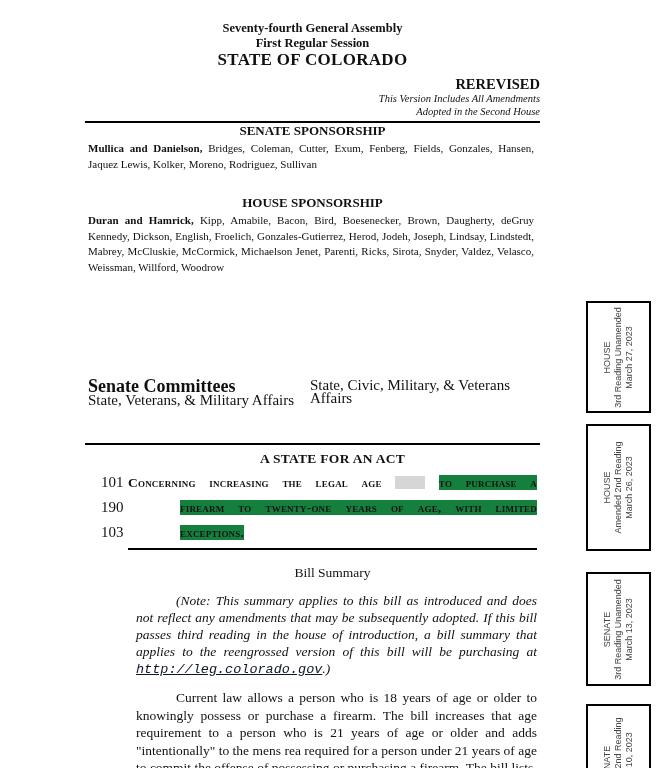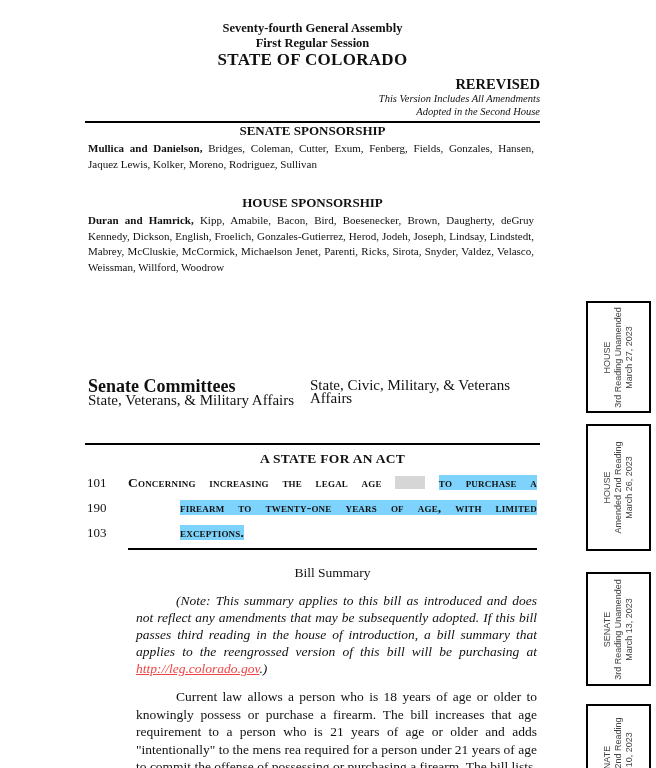--- a/index.html
+++ b/index.html
@@ -53,46 +53,46 @@
   .committee-value { font-size: 15px; line-height: 13px; }
 
   .rule-above-act { margin-top: 36px; }
 
   
   .act-section { margin-left: 43px; width: 409px; }
   .act-heading { text-align: center; font-weight: bold; font-size: 13.5px; margin-top: 6px; letter-spacing: 0.3px; }
 
   .bill-line { display: flex; font-size: 13.5px; line-height: 25px; }
   .bill-line-first { margin-top: 3px; }
-  .line-number { position: absolute; left: 2px; width: 30px; font-size: 13px; }
+  .line-number { position: absolute; left: 16px; width: 30px; font-size: 15px; }
   .line-text {
     flex: 1;
     font-variant: small-caps;
     font-weight: bold;
     letter-spacing: 0.2px;
     text-align: justify;
   }
   .justify-last { text-align-last: justify; }
   .indent-cont { padding-left: 52px; }
-  .hl { background: #7dd3fc; }
+  .hl { background: #15803d; }
   .blank-box {
     display: inline-block; width: 30px; height: 13px;
     background: #d6d6d6; transform: translateY(2px);
   }
 
   .rule-below-title { border: none; border-top: 2px solid #000; margin-top: 3px; }
 
   
   .summary-heading { text-align: center; font-weight: normal; font-size: 13.5px; margin-top: 15px; }
   .summary-note {
     margin-top: 11px; padding-left: 8px;
     font-size: 13.5px; font-style: italic; line-height: 17px;
     text-align: justify; text-indent: 40px;
   }
-  .summary-link { color: #ef4444; text-decoration: underline; }
+  .summary-link { color: #0f172a; text-decoration: underline; font-family: Liberation Mono, monospace; }
   .summary-para {
     margin-top: 11px; padding-left: 8px;
     font-size: 13.5px; line-height: 17.5px;
     text-align: justify; text-indent: 40px;
   }
 
   
   .stamp {
     position: absolute;
     left: 586px;

